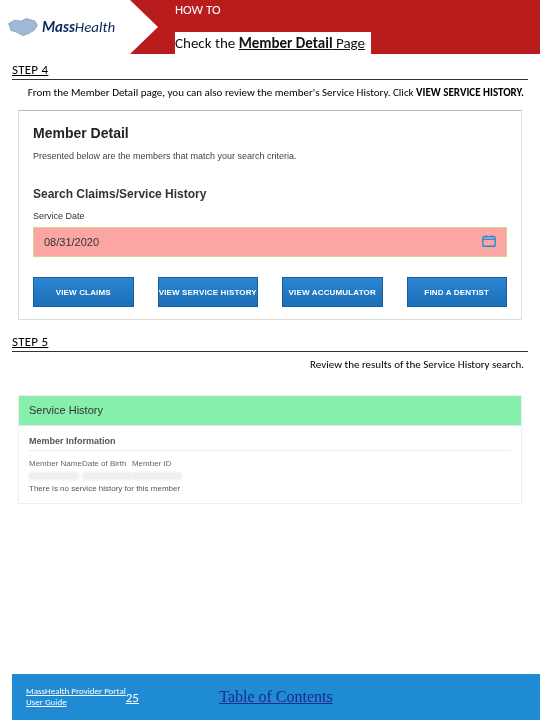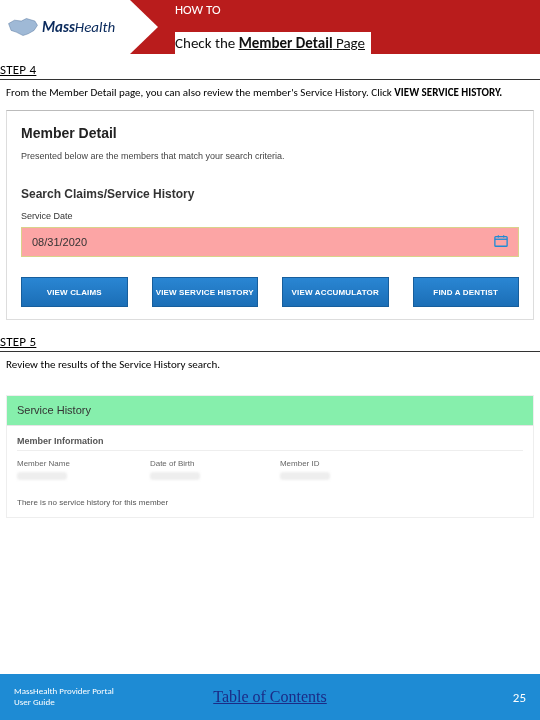--- a/index.html
+++ b/index.html
@@ -73,36 +73,37 @@
     display: inline-block;
     padding: 2px 6px 2px 0;
     font-size: 15px;
     margin-top: 14px;
   }
   .howto-title .b { font-weight: 700; text-decoration: underline; }
   .howto-title .plain { text-decoration: underline; font-weight: 400; }
   .howto-title .lead { text-decoration: none; }
 
   .content {
-    padding: 0 0;
+    padding: 0 12px;
   }
 
   .step-label {
     font-size: 13px;
     margin-top: 8px;
     border-bottom: 1px solid #333;
     padding-bottom: 2px;
     text-decoration: underline;
     letter-spacing: .02em;
   }
   .step-desc {
     font-size: 11px;
     margin: 6px 4px 10px 6px;
     line-height: 1.3;
     font-weight: 600;
+    text-align: right;
   }
   .step-desc .norm { font-weight: 400; }
   .step-desc .strong { font-weight: 700; }
 
   .shot1 {
     margin: 0 6px;
     border: 1px solid #ddd;
     border-top: 1px solid #bbb;
     background: #fff;
     padding: 14px 14px 12px 14px;
@@ -192,48 +193,47 @@
   .shot2 .sh-body { padding: 10px; }
   .shot2 .sh-section {
     font-size: 9px;
     color: #555;
     font-weight: 600;
     border-bottom: 1px solid #eee;
     padding-bottom: 4px;
   }
   .shot2 .fields {
     display: flex;
-    gap: 80px;
     margin-top: 8px;
   }
   .shot2 .f { font-size: 8px; color: #666; }
   .shot2 .f .val {
     margin-top: 4px;
     width: 50px; height: 8px;
     background: #eee;
     border-radius: 3px;
     filter: blur(1px);
   }
   .shot2 .no-hist {
     font-size: 8px;
     color: #555;
-    margin-top: 18px;
+    margin-top: 4px;
   }
 
   .footer {
     position: absolute;
-    left: 0; right: 0; bottom: 0;
+    left: 12px; right: 0; bottom: 0;
     height: 46px;
     background: #1e8bd4;
     display: flex;
     align-items: center;
     padding: 0 14px;
     color: #fff;
     font-size: 9px;
-    justify-content: space-between;
+    text-decoration: underline;
   }
   .footer .left { line-height: 1.2; }
   .toc {
     color: #1b2b86;
     text-decoration: underline;
     font-family: "Times New Roman", serif;
     font-size: 16px;
     position: absolute;
     left: 50%;
     transform: translateX(-50%);

